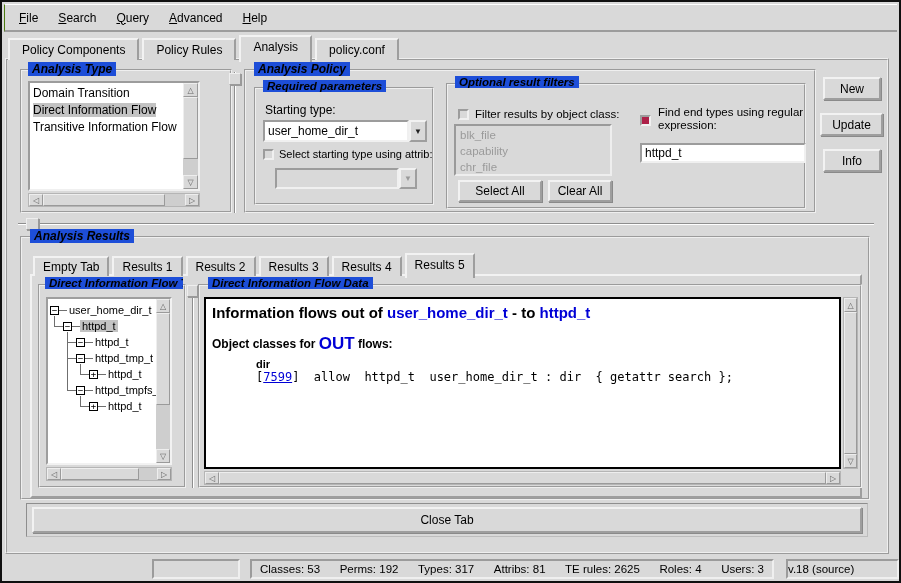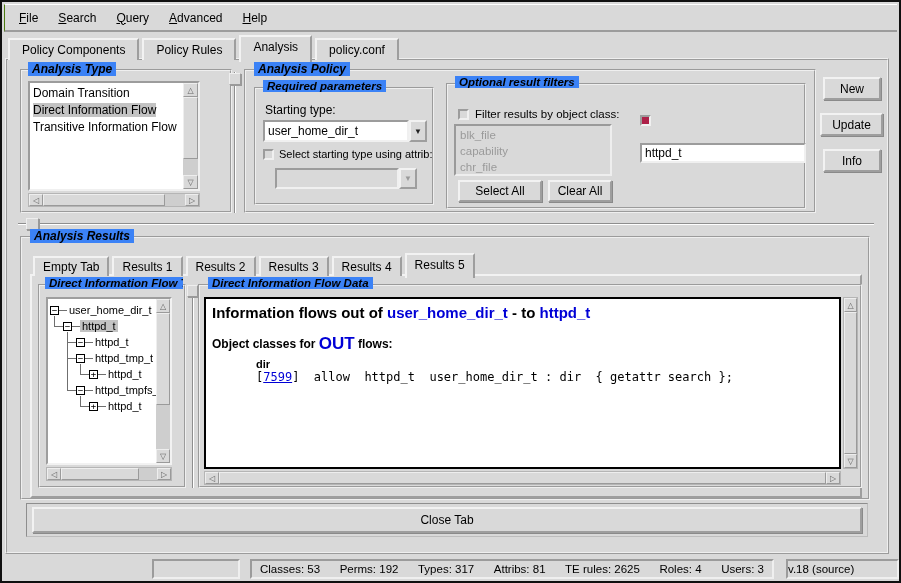--- a/index.html
+++ b/index.html
@@ -8,21 +8,21 @@
   .win {
     position:relative; width:901px; height:583px;
     background:#d9d9d9; border:2px solid #101010; overflow:hidden;
     font-size:12px; color:#000;
   }
   .abs { position:absolute; }
   .raised { border:2px outset #f2f2f2; background:#d9d9d9; }
   .sunken { border:2px inset #f2f2f2; }
   .groupbox { position:absolute; border:2px groove #efefef; }
   .gtitle {
-    position:absolute; background:#3b82f6; padding:0 4px;
+    position:absolute; background:#1d4ed8; padding:0 4px;
     font-weight:bold; font-style:italic; font-size:12px; white-space:nowrap;
   }
   
   .menubar {
     position:absolute; left:2px; top:2px; width:893px; height:28px;
     border-top:1px solid #fff; border-left:1px solid #4d7c0f;
     border-bottom:2px outset #f0f0f0; display:flex; align-items:center; padding-left:4px;
   }
   .mi { padding:4px 10px; cursor:default; }
   .mn { text-decoration:underline; }
@@ -160,20 +160,21 @@
     <div style="line-height:16px;">blk_file</div>
     <div style="line-height:16px;">capability</div>
     <div style="line-height:16px;">chr_file</div>
   </div>
   <div class="abs btn" style="left:456px; top:178px; width:84px; height:22px;">Select All</div>
   <div class="abs btn" style="left:546px; top:178px; width:64px; height:22px;">Clear All</div>
 
   <div class="abs" style="left:638px; top:113px;">
     <span class="cb checked"></span>
   </div>
+  <div class="abs" style="left:656px; top:104px; width:152px; font-size:11.5px; line-height:13px;">Find end types using regular expression:</div>
   <input class="abs entry" style="left: 638px; top: 141px; width: 166px; height: 20px;" value="httpd_t">
 
   <div class="abs btn" style="left:821px; top:75px; width:58px; height:23px;">New</div>
   <div class="abs btn" style="left:818px; top:111px; width:63px; height:23px;">Update</div>
   <div class="abs btn" style="left:821px; top:147px; width:58px; height:23px;">Info</div>
 
   <div class="abs groove-h" style="left:16px; top:221px; width:856px;"></div>
   <div class="abs sash" style="left:24px; top:216px; width:13px;"></div>
 
   <div class="groupbox" style="left:18px; top:234px; width:850px; height:264px;"></div>

